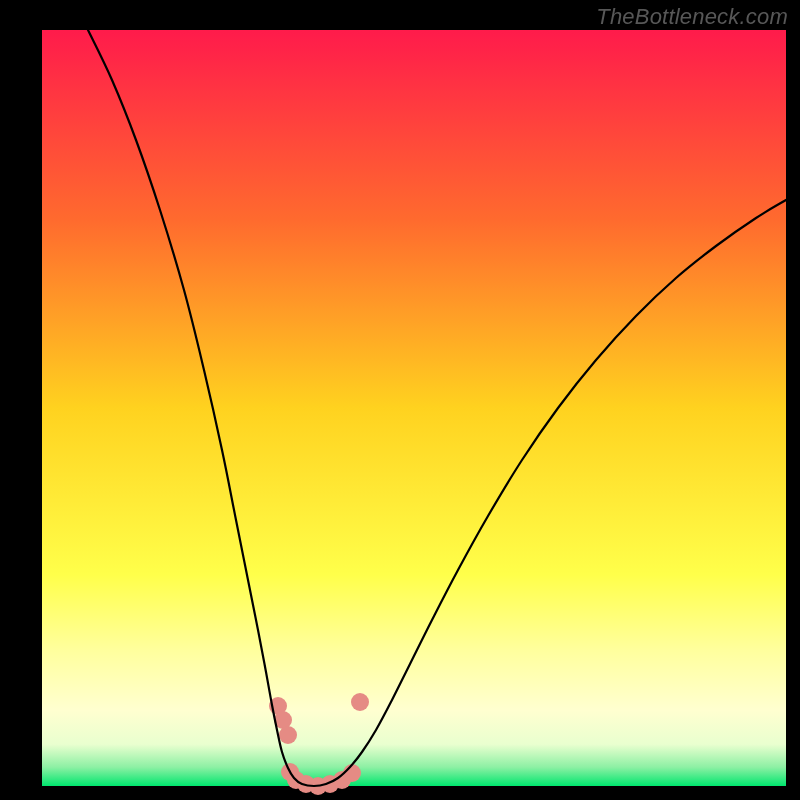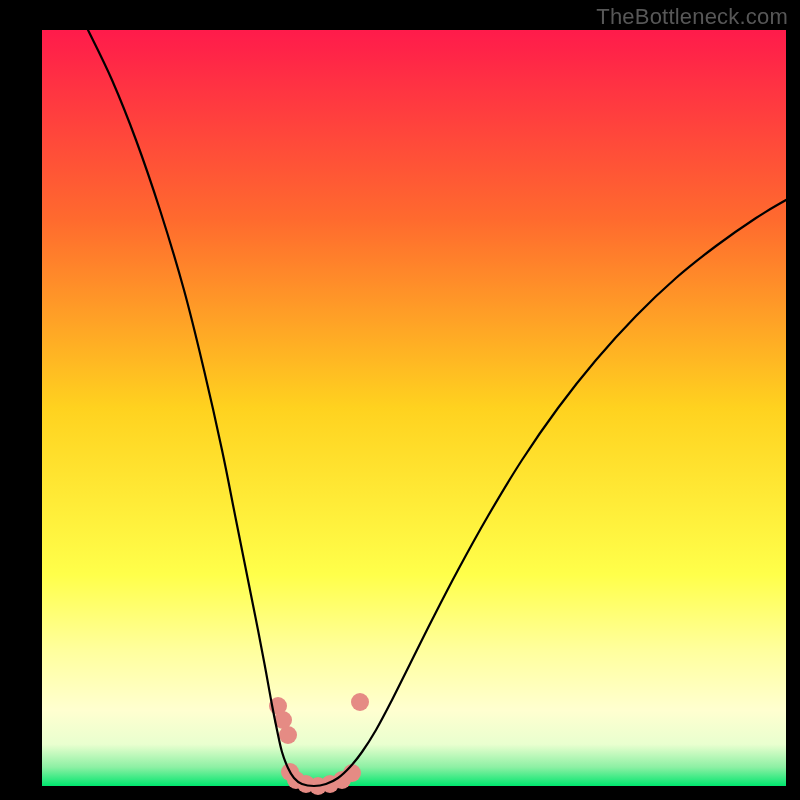--- a/index.html
+++ b/index.html
@@ -7,20 +7,21 @@
     padding: 0;
     width: 800px;
     height: 800px;
     background: #000;
     overflow: hidden;
   }
   .container {
     position: relative;
     width: 800px;
     height: 620px;
+    font-style: italic;
   }
   .watermark {
     position: absolute;
     top: 4px;
     right: 12px;
     font-family: Arial, Helvetica, sans-serif;
     font-size: 22px;
     color: #575757;
     font-weight: 400;
     letter-spacing: 0.2px;

